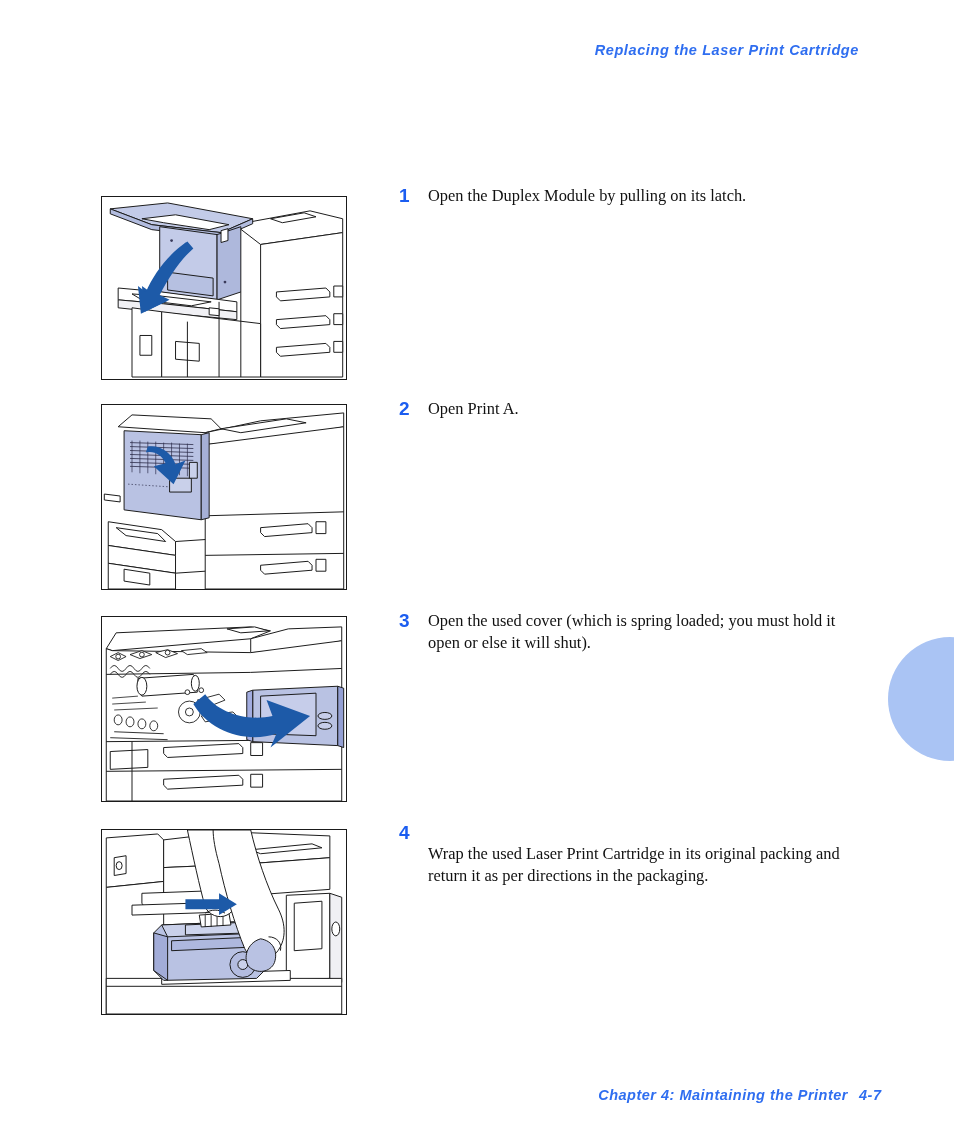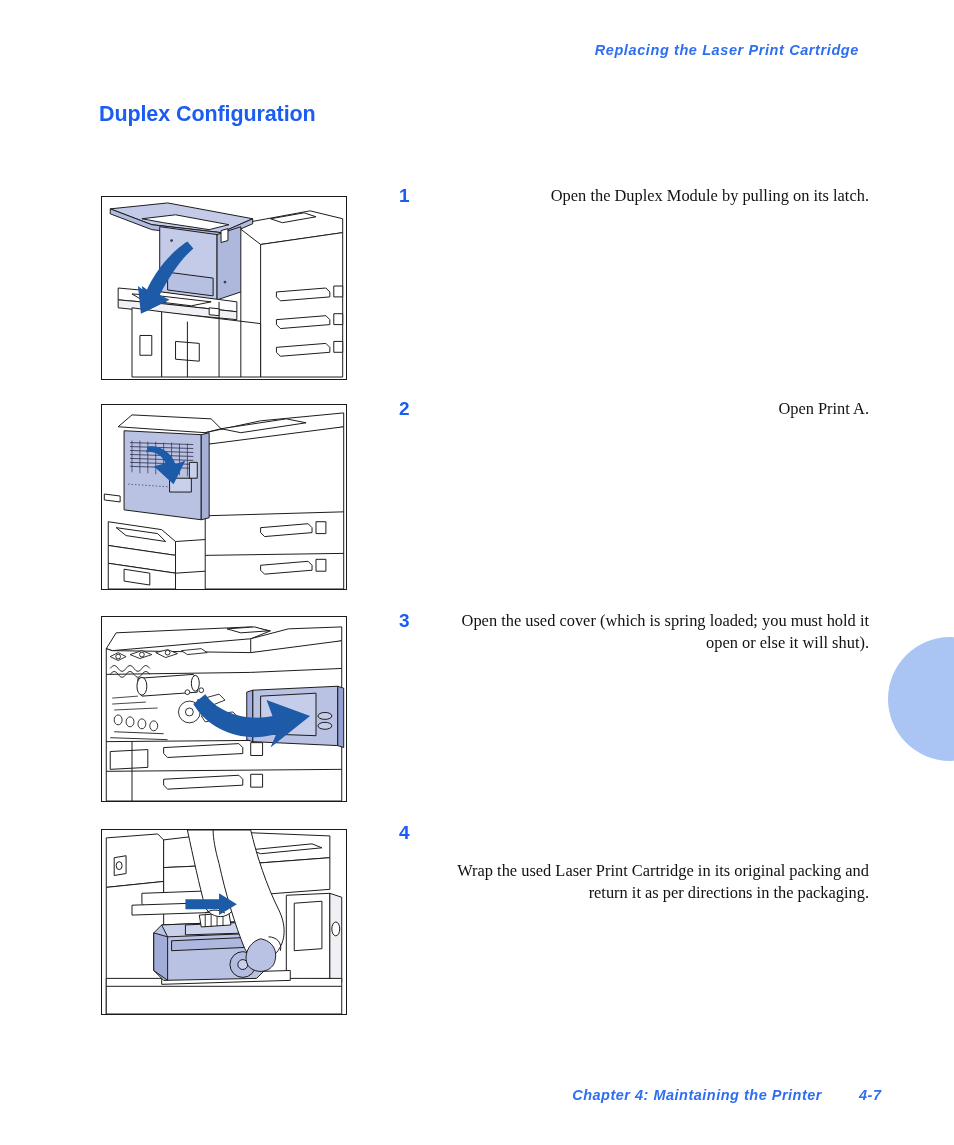--- a/index.html
+++ b/index.html
@@ -81,24 +81,23 @@
     font-size: 19px;
     color: #1b5df0;
     line-height: 21.5px;
   }
   .step-body {
     margin-left: 29px;
     font-family: "Liberation Serif", serif;
     font-size: 16.4px;
     line-height: 21.5px;
     color: #111111;
-    text-align: right;
   }
   .step-body .para2 {
-    margin-top: 38px;
+    margin-top: 21px;
   }
 
   #step-1 { top: 185px; }
   #step-2 { top: 398px; }
   #step-3 { top: 610px; }
   #step-4 { top: 822px; }
 
   
   .figure {
     position: absolute;
@@ -135,40 +134,39 @@
     height: 20px;
     font-family: "Liberation Sans", sans-serif;
     font-style: italic;
     font-weight: bold;
     font-size: 14.5px;
     letter-spacing: 0.5px;
     color: #2f6ef0;
   }
   .footer-chapter {
     position: absolute;
-    right: 132px;
+    right: 106px;
     top: 0;
     white-space: nowrap;
   }
   .footer-page {
     position: absolute;
     right: 95px;
     top: 0;
     width: 0;
     white-space: nowrap;
   }
 </style>
 </head>
 <body>
 
 <div class="page">
 
   <div class="running-header">Replacing the Laser Print Cartridge</div>
 
-  <h1 class="section-title">Duplex Configuration</h1>
 
 
   <div class="step" id="step-1">
     <div class="step-num">1</div>
     <div class="step-body">
       <div class="para1">Open the Duplex Module by pulling on its latch.</div>
     </div>
   </div>
 
   <div class="figure" id="figure-1">

